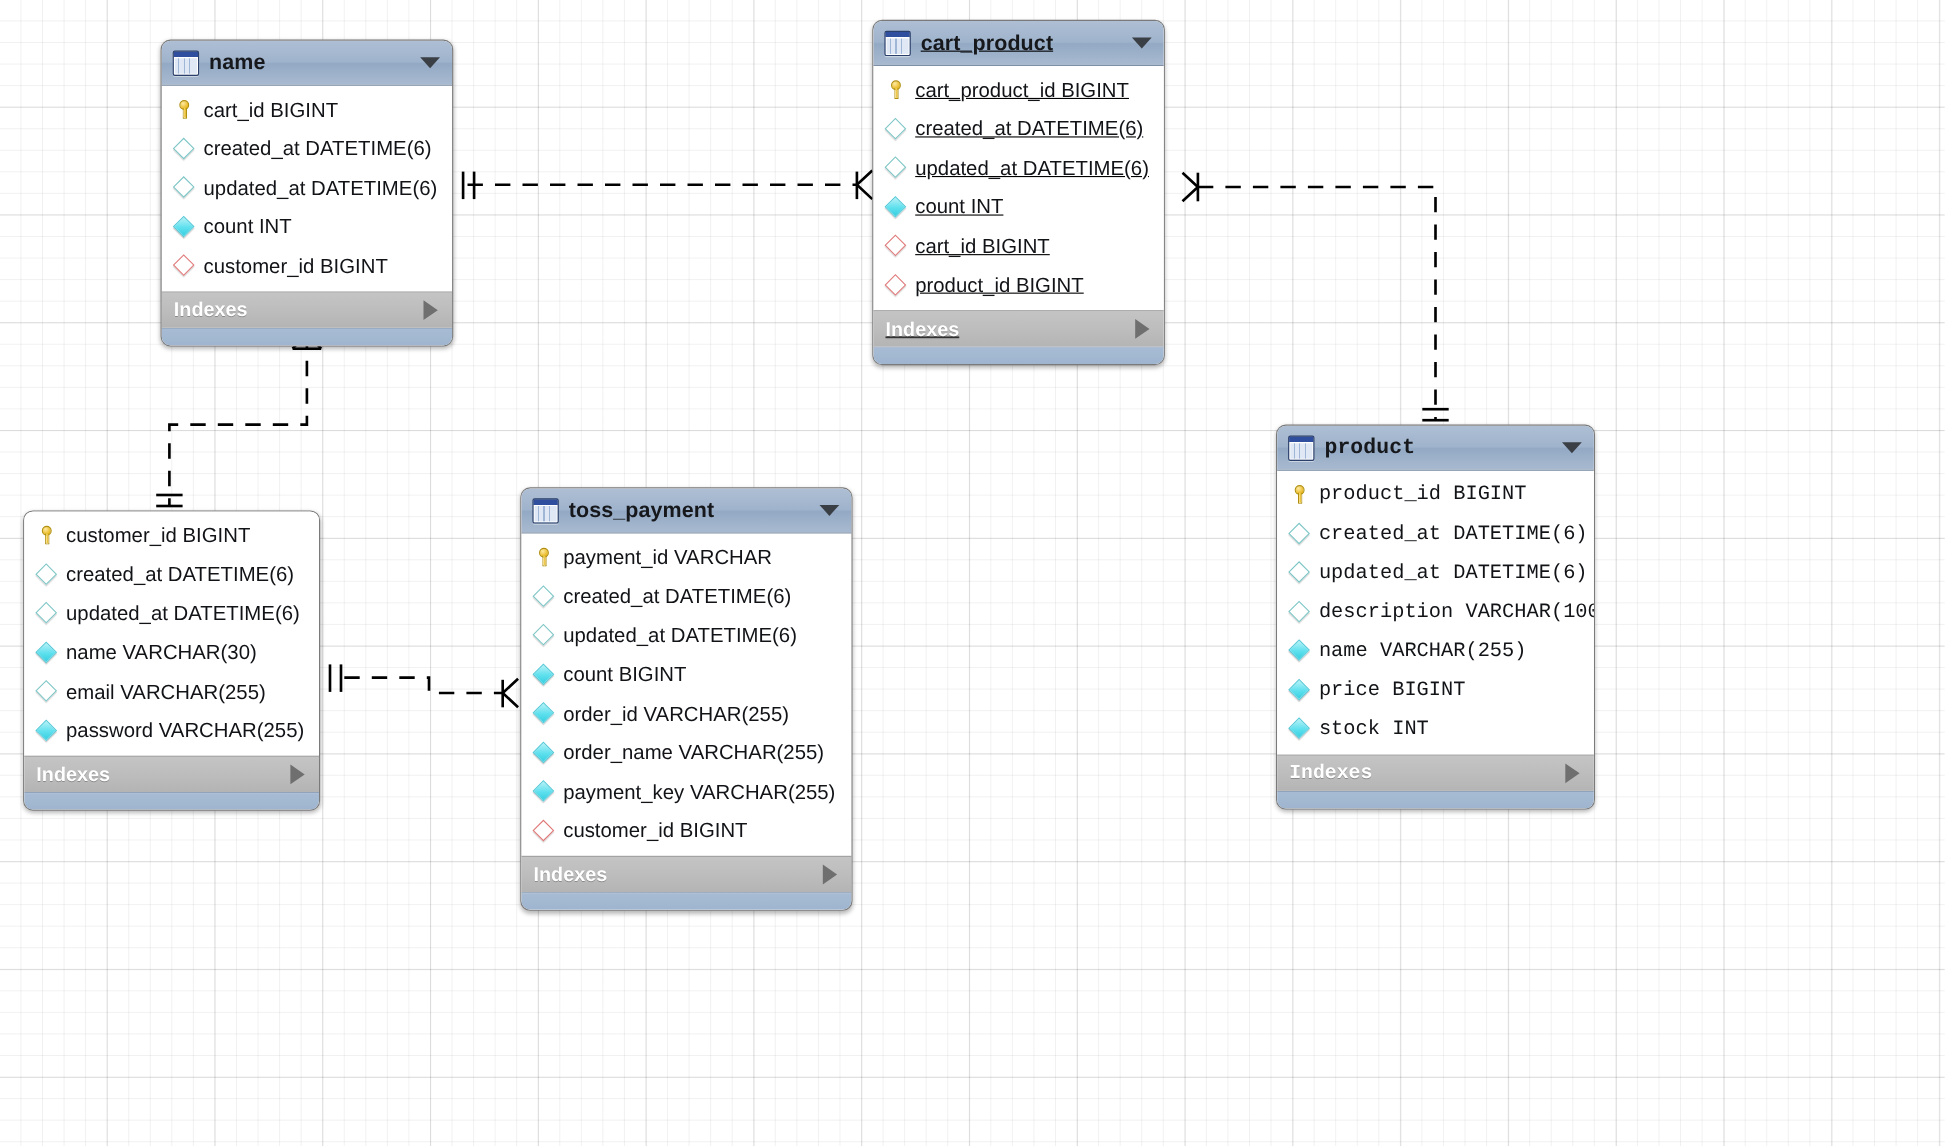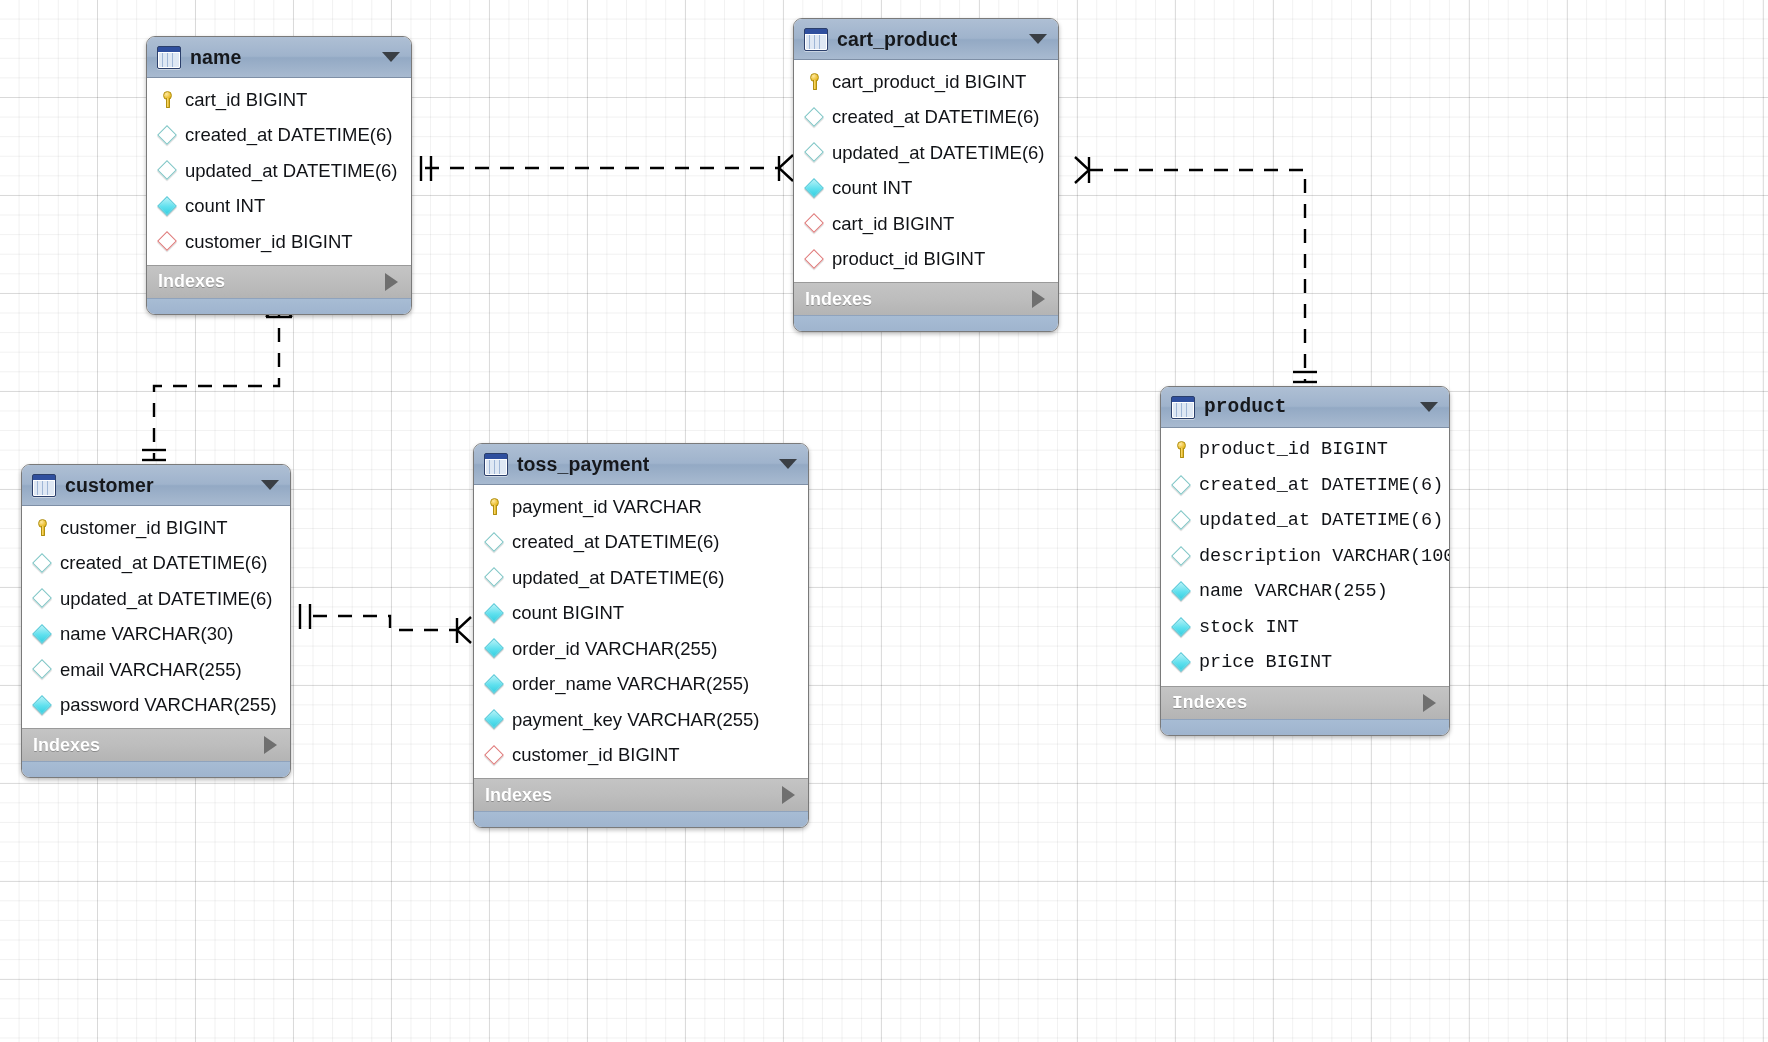--- a/index.html
+++ b/index.html
@@ -217,21 +217,21 @@
           </span>
           <span>customer_id BIGINT</span>
         </div>
       </div>
       <div class="idx">
         <span class="idx-label">Indexes</span>
         <span class="idx-caret"></span>
       </div>
       <div class="foot"></div>
     </div>
-    <div class="tbl" style="left: 793px; top: 18px; width: 266px;">
+    <div class="tbl" style="left: 793px; top: 18px; width: 266px; text-decoration: underline;">
       <div class="tbl-hdr">
         <span class="tbl-ico"></span>
         <span class="tbl-title">cart_product</span>
         <span class="tbl-caret"></span>
       </div>
       <div class="cols">
         <div class="col">
           <span class="col-ico ico-pk"></span>
           <span>cart_product_id BIGINT</span>
         </div>
@@ -266,25 +266,20 @@
           <span>product_id BIGINT</span>
         </div>
       </div>
       <div class="idx">
         <span class="idx-label">Indexes</span>
         <span class="idx-caret"></span>
       </div>
       <div class="foot"></div>
     </div>
     <div class="tbl" style="left: 21px; top: 464px; width: 270px;">
-      <div class="tbl-hdr">
-        <span class="tbl-ico"></span>
-        <span class="tbl-title">customer</span>
-        <span class="tbl-caret"></span>
-      </div>
       <div class="cols">
         <div class="col">
           <span class="col-ico ico-pk"></span>
           <span>customer_id BIGINT</span>
         </div>
         <div class="col">
           <span class="col-ico ico-null">
             <i class="dia"></i>
           </span>
           <span>created_at DATETIME(6)</span>
@@ -313,21 +308,21 @@
           </span>
           <span>password VARCHAR(255)</span>
         </div>
       </div>
       <div class="idx">
         <span class="idx-label">Indexes</span>
         <span class="idx-caret"></span>
       </div>
       <div class="foot"></div>
     </div>
-    <div class="tbl" style="left: 473px; top: 443px; width: 336px;">
+    <div class="tbl" style="left: 473px; top: 443px; width: 302px;">
       <div class="tbl-hdr">
         <span class="tbl-ico"></span>
         <span class="tbl-title">toss_payment</span>
         <span class="tbl-caret"></span>
       </div>
       <div class="cols">
         <div class="col">
           <span class="col-ico ico-pk"></span>
           <span>payment_id VARCHAR</span>
         </div>
@@ -412,27 +407,27 @@
         <div class="col">
           <span class="col-ico ico-nn">
             <i class="dia"></i>
           </span>
           <span>name VARCHAR(255)</span>
         </div>
         <div class="col">
           <span class="col-ico ico-nn">
             <i class="dia"></i>
           </span>
+          <span>price BIGINT</span>
+        </div>
+        <div class="col">
+          <span class="col-ico ico-nn">
+            <i class="dia"></i>
+          </span>
           <span>stock INT</span>
-        </div>
-        <div class="col">
-          <span class="col-ico ico-nn">
-            <i class="dia"></i>
-          </span>
-          <span>price BIGINT</span>
         </div>
       </div>
       <div class="idx">
         <span class="idx-label">Indexes</span>
         <span class="idx-caret"></span>
       </div>
       <div class="foot"></div>
     </div>
   </div>
 

